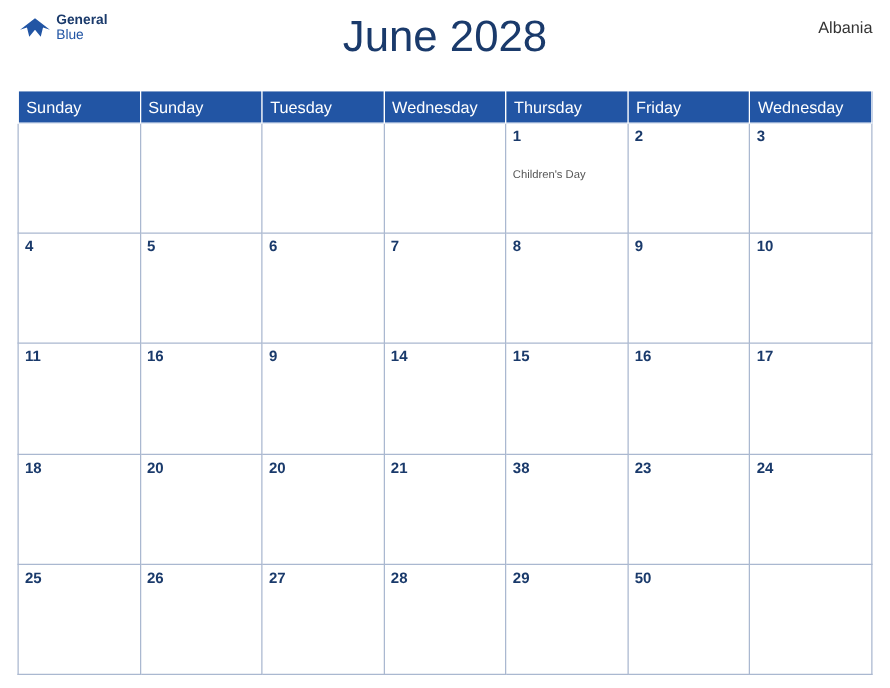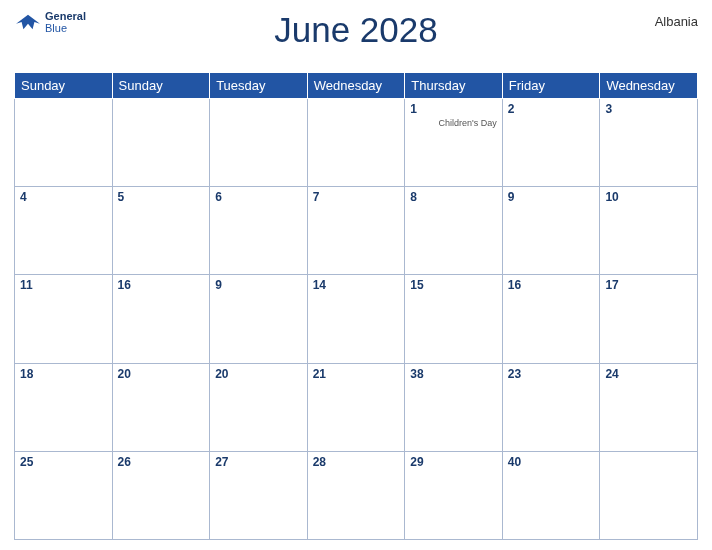--- a/index.html
+++ b/index.html
@@ -89,22 +89,21 @@
       background: #fff;
     }
     .day-number {
       font-size: 12px;
       color: #1a3a6b;
       font-weight: bold;
     }
     .holiday-text {
       font-size: 9px;
       color: #555;
-      margin-top: 2px;
-      text-align: right;
+      margin-top: 18px;
     }
   </style>
 </head>
 <body>
 
 <div class="calendar-wrapper">
   <div class="header">
     <div class="logo-area">
       <div class="logo-container">
         <svg class="logo-bird" viewBox="0 0 30 24">
@@ -228,19 +227,19 @@
           <td>
             <div class="day-number">27</div>
           </td>
           <td>
             <div class="day-number">28</div>
           </td>
           <td>
             <div class="day-number">29</div>
           </td>
           <td>
-            <div class="day-number">40</div>
+            <div class="day-number">50</div>
           </td>
           <td></td>
         </tr>
       </tbody>
   </table>
 </div>
 
 </body></html>

